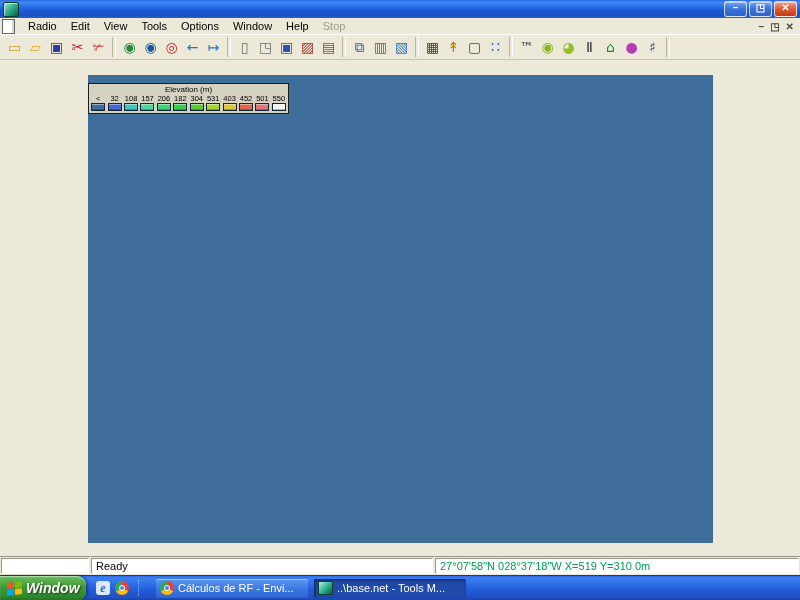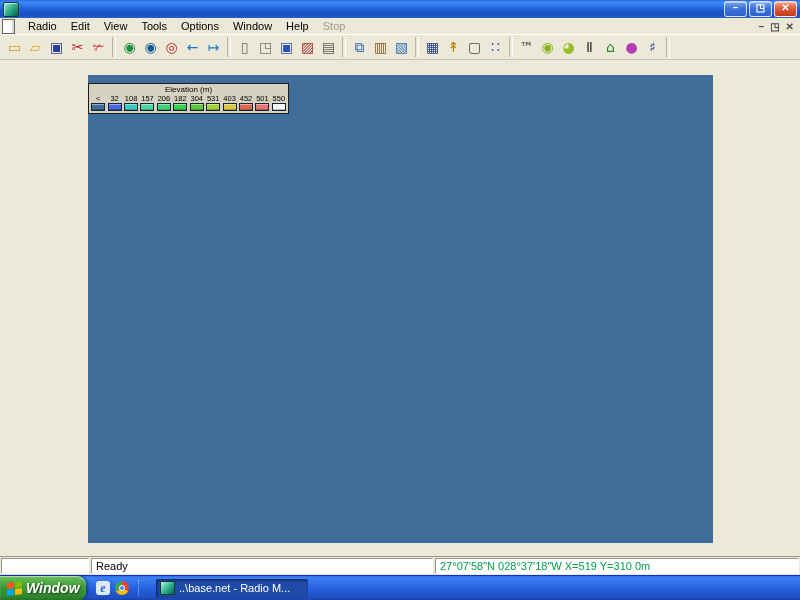--- a/index.html
+++ b/index.html
@@ -252,17 +252,21 @@
         <i class="wl-b"></i>
         <i class="wl-y"></i>
     </div>
     <span class="start-label">Window</span>
   </div>
   <div class="quicklaunch">
     <div class="ie-icon">e</div>
     <div class="chrome-icon"></div>
     <div class="ql-sep"></div>
   </div>
+  <div class="taskbtn">
+    <div class="chrome-icon"></div>
+    <span class="lbl">Cálculos de RF - Envi...</span>
+  </div>
   <div class="taskbtn active">
     <div class="rm-icon"></div>
-    <span class="lbl">..\base.net - Radio M...</span>
+    <span class="lbl">..\base.net - Tools M...</span>
   </div>
 </div>
 
 </body></html>

